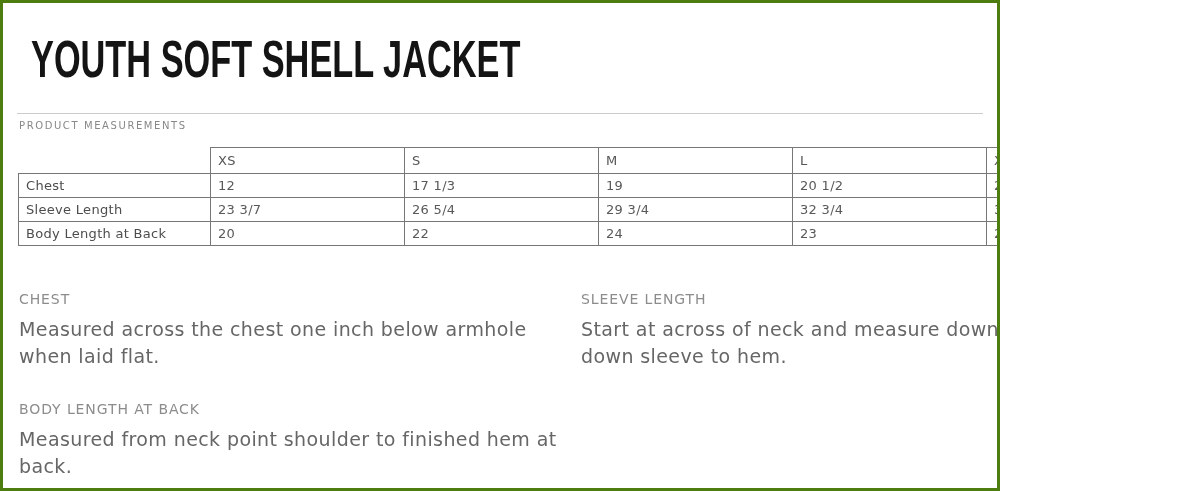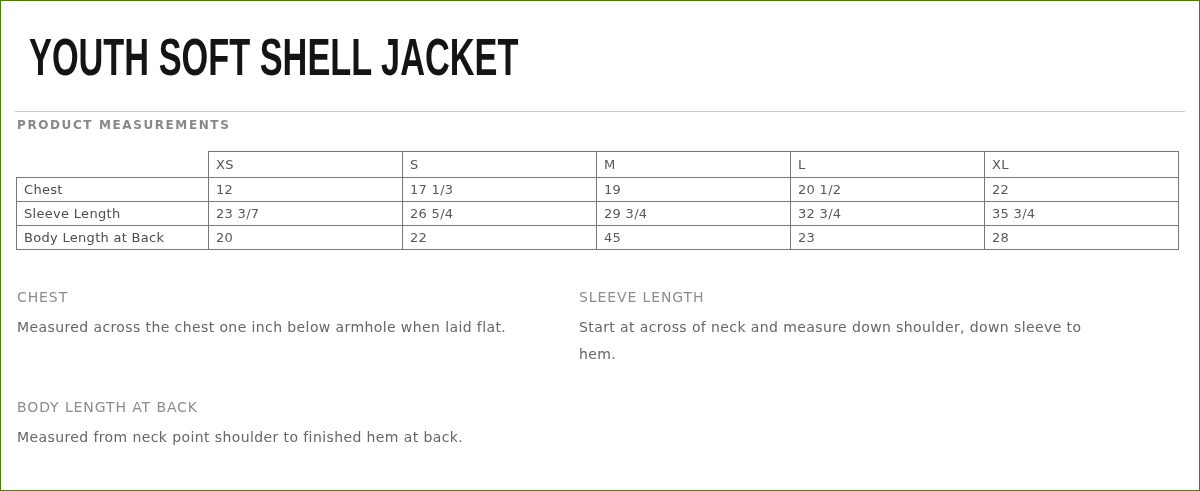--- a/index.html
+++ b/index.html
@@ -1,22 +1,22 @@
 <!DOCTYPE html>
 <html><head>
 <meta charset="utf-8">
 <style>
   html, body { margin: 0; padding: 0; background: #ffffff; }
   .page {
     position: relative;
-    width: 1200px;
+    width: 1000px;
     height: 491px;
     box-sizing: border-box;
     background: #ffffff;
-    border: 1px solid #4d7c0f;
+    border: 3px solid #4d7c0f;
     overflow: hidden;
     font-family: "DejaVu Sans", sans-serif;
   }
   .title {
     position: absolute;
     left: 28px;
     top: 30px;
     margin: 0;
     font-family: "Liberation Sans", sans-serif;
     font-weight: 700;
@@ -33,29 +33,29 @@
     left: 14px;
     right: 14px;
     top: 110px;
     height: 0;
     border-top: 1px solid #cccccc;
   }
   .section-heading {
     position: absolute;
     left: 16px;
     top: 117px;
-    font-size: 12px;
-    font-weight: 700;
+    font-size: 10px;
+    font-weight: 400;
     letter-spacing: 1.6px;
     color: #888888;
   }
   .m-table {
     position: absolute;
     left: 15px;
-    top: 150px;
+    top: 144px;
     width: 1162px;
     border-collapse: collapse;
     table-layout: fixed;
     font-size: 13px;
     color: #595959;
   }
   .m-table th, .m-table td {
     border: 1px solid #777777;
     padding: 0 0 0 7px;
     text-align: left;
@@ -70,21 +70,21 @@
   .m-table td.rowlabel { color: #4d4d4d; }
   .def { position: absolute; }
   .def-heading {
     font-size: 14px;
     font-weight: 400;
     letter-spacing: 0.9px;
     color: #8c8c8c;
     margin-bottom: 9px;
   }
   .def-text {
-    font-size: 14px;
+    font-size: 19px;
     color: #666666;
     letter-spacing: 0.4px;
     line-height: 27px;
   }
   .def-chest { left: 16px; top: 288px; width: 545px; }
   .def-sleeve { left: 578px; top: 288px; width: 540px; }
   .def-body  { left: 16px; top: 398px; width: 560px; }
 </style>
 </head>
 <body>
@@ -130,21 +130,21 @@
         <td>23 3/7</td>
         <td>26 5/4</td>
         <td>29 3/4</td>
         <td>32 3/4</td>
         <td>35 3/4</td>
       </tr>
       <tr>
         <td class="rowlabel">Body Length at Back</td>
         <td>20</td>
         <td>22</td>
-        <td>45</td>
+        <td>24</td>
         <td>23</td>
         <td>28</td>
       </tr>
     </tbody>
   </table>
 
   <div class="def def-chest">
     <div class="def-heading">CHEST</div>
     <div class="def-text">Measured across the chest one inch below armhole when laid flat.</div>
   </div>

